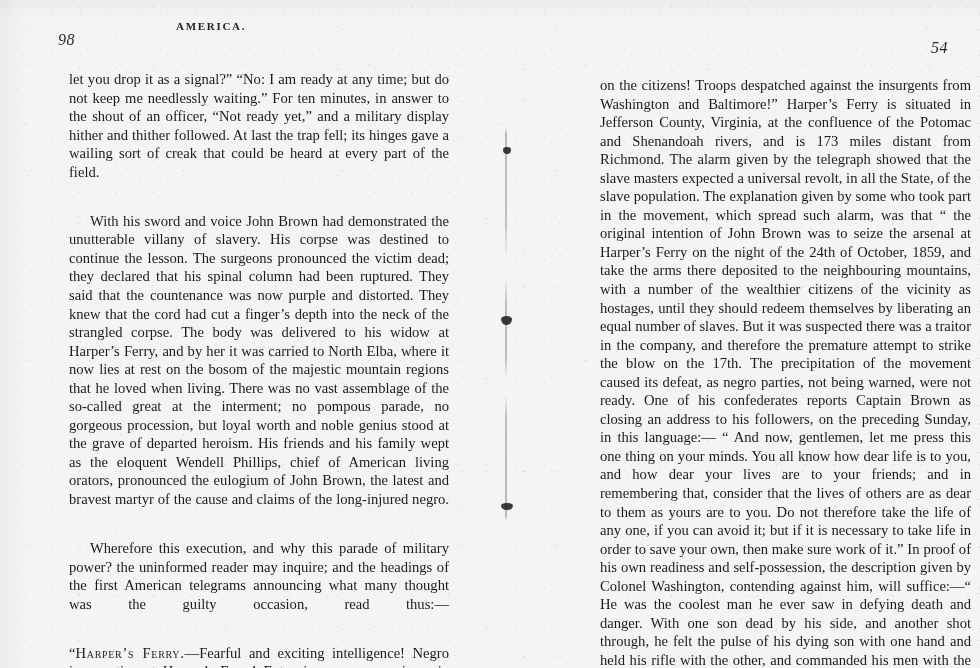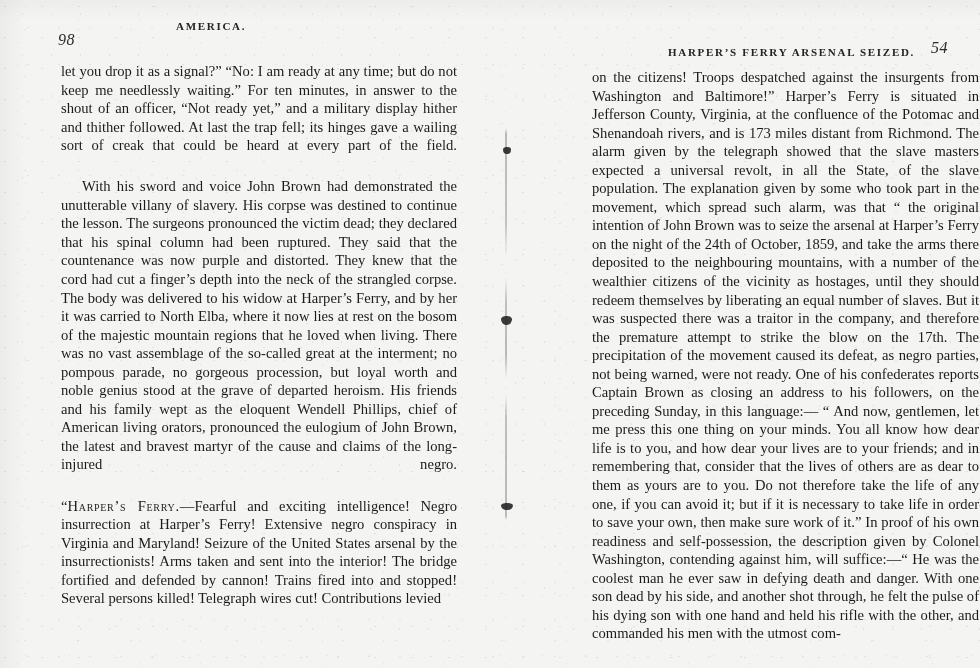--- a/index.html
+++ b/index.html
@@ -67,21 +67,21 @@
     line-height: 18.55px;
     text-align: justify;
     text-justify: inter-word;
     color: #1b1b1b;
     -webkit-font-smoothing: none;
   }
   .col-verso { left: 57px;  top: 58px; width: 404px; }
   .col-recto { left: 82px;  top: 64px; width: 395px; }
 
   .column p {
-    margin: 4px;
+    margin: 12px;
     text-indent: 0;
   }
   .column p.indent { text-indent: 21px; }
 
   
   .column p { text-align: justify; }
   .column p:after {
     content: "";
     display: inline-block;
     width: 100%;
@@ -150,29 +150,29 @@
     <div class="runhead folio rh-verso-folio">98</div>
 
     <div class="runhead runtitle rh-verso-title">AMERICA.</div>
 
     <div class="column col-verso">
 
       <p>let you drop it as a signal?” “No: I am ready at any time; but do not keep me needlessly waiting.” For ten minutes, in answer to the shout of an officer, “Not ready yet,” and a military display hither and thither followed. At last the trap fell; its hinges gave a wailing sort of creak that could be heard at every part of the field.</p>
 
       <p class="indent">With his sword and voice John Brown had demonstrated the unutterable villany of slavery. His corpse was destined to continue the lesson. The surgeons pronounced the victim dead; they declared that his spinal column had been ruptured. They said that the countenance was now purple and distorted. They knew that the cord had cut a finger’s depth into the neck of the strangled corpse. The body was delivered to his widow at Harper’s Ferry, and by her it was carried to North Elba, where it now lies at rest on the bosom of the majestic mountain regions that he loved when living. There was no vast assemblage of the so-called great at the interment; no pompous parade, no gorgeous procession, but loyal worth and noble genius stood at the grave of departed heroism. His friends and his family wept as the eloquent Wendell Phillips, chief of American living orators, pronounced the eulogium of John Brown, the latest and bravest martyr of the cause and claims of the long-injured negro.</p>
 
+      <p class="indent">Wherefore this execution, and why this parade of military power? the uninformed reader may inquire; and the headings of the first American telegrams announcing what many thought was the guilty occasion, read thus:—</p>
 
       <p class="nostretch"><span>“</span><span class="smallcaps">Harper’s Ferry.</span><span>—Fearful and exciting intelligence! Negro insurrection at Harper’s Ferry! Extensive negro conspiracy in Virginia and Maryland! Seizure of the United States arsenal by the insurrectionists! Arms taken and sent into the interior! The bridge fortified and defended by cannon! Trains fired into and stopped! Several persons killed! Telegraph wires cut! Contributions levied</span></p>
 
     </div>
   </div>
 
   <div class="leaf leaf-recto">
 
-    <div class="runhead runtitle rh-recto-title">HARPER’S FERRY ARSENAL SEIZED.</div>
 
     <div class="runhead folio rh-recto-folio">54</div>
 
     <div class="column col-recto">
       <p class="nostretch">on the citizens! Troops despatched against the insurgents from Washington and Baltimore!” Harper’s Ferry is situated in Jefferson County, Virginia, at the confluence of the Potomac and Shenandoah rivers, and is 173 miles distant from Richmond. The alarm given by the telegraph showed that the slave masters expected a universal revolt, in all the State, of the slave population. The explanation given by some who took part in the movement, which spread such alarm, was that “ the original intention of John Brown was to seize the arsenal at Harper’s Ferry on the night of the 24th of October, 1859, and take the arms there deposited to the neighbouring mountains, with a number of the wealthier citizens of the vicinity as hostages, until they should redeem themselves by liberating an equal number of slaves. But it was suspected there was a traitor in the company, and therefore the premature attempt to strike the blow on the 17th. The precipitation of the movement caused its defeat, as negro parties, not being warned, were not ready. One of his confederates reports Captain Brown as closing an address to his followers, on the preceding Sunday, in this language:— “ And now, gentlemen, let me press this one thing on your minds. You all know how dear life is to you, and how dear your lives are to your friends; and in remembering that, consider that the lives of others are as dear to them as yours are to you. Do not therefore take the life of any one, if you can avoid it; but if it is necessary to take life in order to save your own, then make sure work of it.” In proof of his own readiness and self-possession, the description given by Colonel Washington, contending against him, will suffice:—“ He was the coolest man he ever saw in defying death and danger. With one son dead by his side, and another shot through, he felt the pulse of his dying son with one hand and held his rifle with the other, and commanded his men with the utmost com-</p>
     </div>
   </div>
 
   <div class="gutter"></div>
   <div class="gutter-blot b1"></div>

